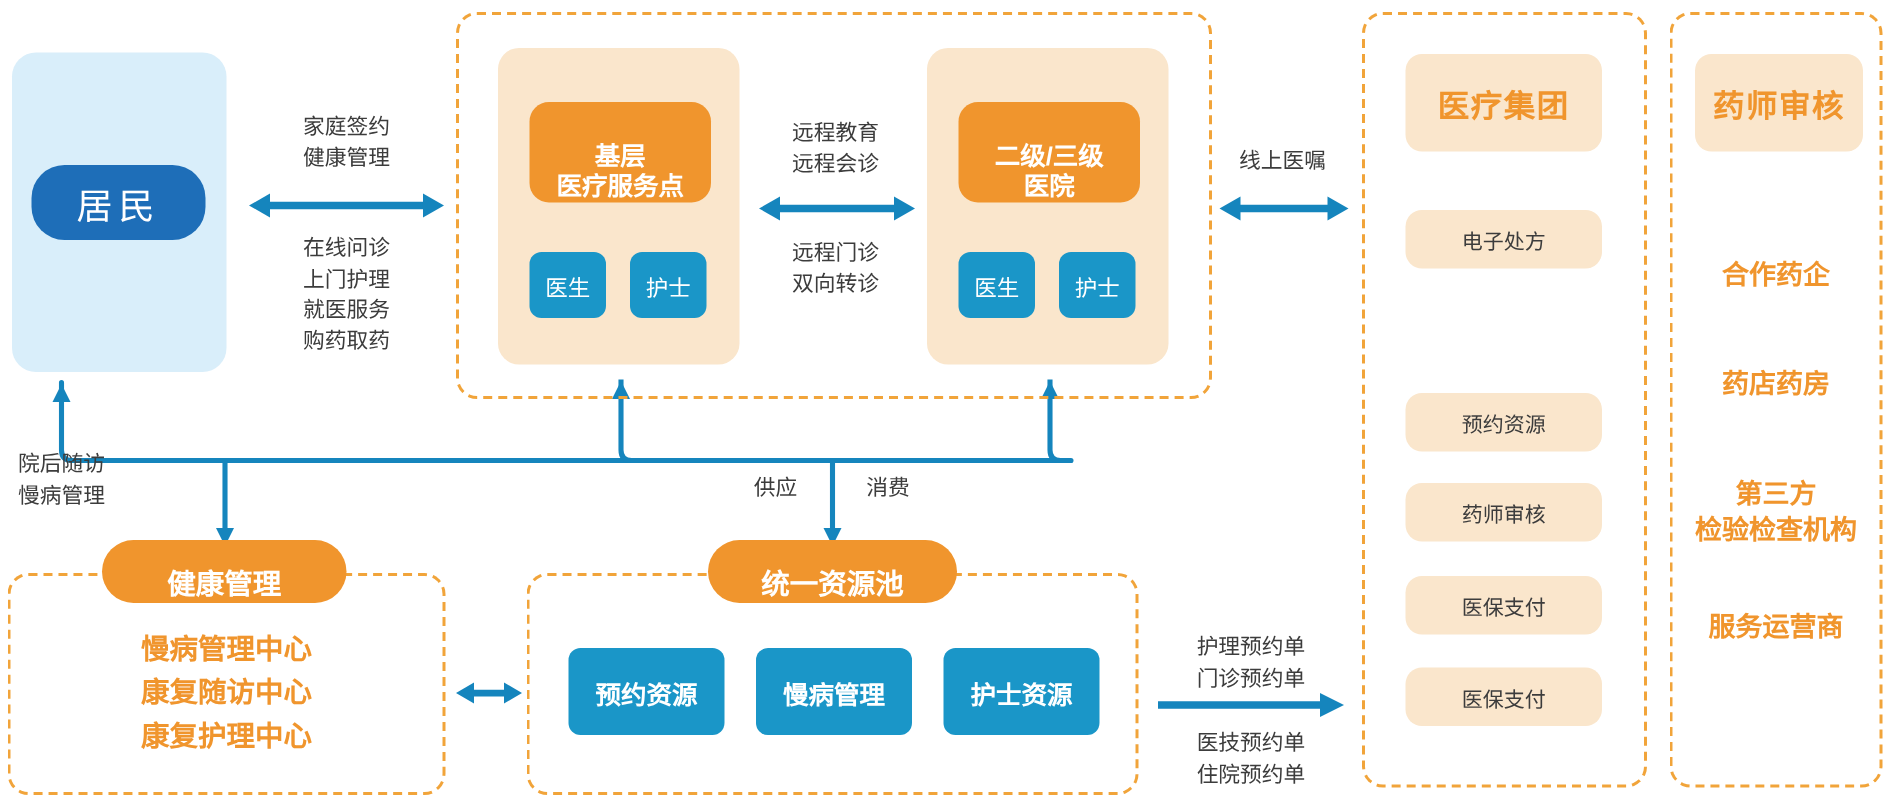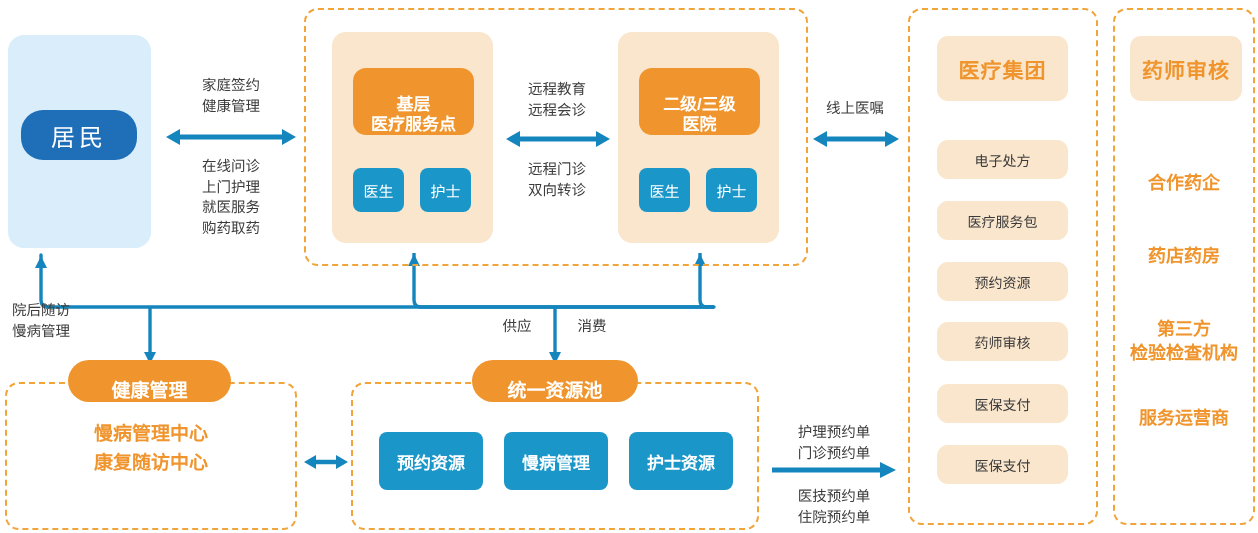--- a/index.html
+++ b/index.html
@@ -194,20 +194,21 @@
     <path d="M0 11 L14 3 L14 19 Z" fill="#1585BD"></path>
     <path d="M86 11 L72 3 L72 19 Z" fill="#1585BD"></path>
   </svg>
 
   <div class="abs dashed-panel" style="left:5px;top:382px;width:292px;height:148px;"></div>
   <div class="abs orange-pill" style="left:68px;top:360px;width:163px;height:42px;font-size:19px;border-radius:21px;">
     <span>健康管理</span>
   </div>
   <div class="abs orange-text" style="left:5px;top:421px;width:292px;font-size:19px;">慢病管理中心</div>
   <div class="abs orange-text" style="left:5px;top:450px;width:292px;font-size:19px;">康复随访中心</div>
+  <div class="abs orange-text" style="left:5px;top:479px;width:292px;font-size:19px;">康复护理中心</div>
 
   <svg class="abs" style="left:304px;top:452px;width:44px;height:20px;">
     <path d="M10 10 L34 10" stroke="#1585BD" stroke-width="4.5" fill="none"></path>
     <path d="M0 10 L12 3 L12 17 Z" fill="#1585BD"></path>
     <path d="M44 10 L32 3 L32 17 Z" fill="#1585BD"></path>
   </svg>
 
   <div class="abs caption" style="left:487px;top:316px;width:60px;">供应</div>
   <div class="abs caption" style="left:562px;top:316px;width:60px;">消费</div>
 
@@ -236,23 +237,20 @@
 住院预约单</div>
 
   <div class="abs dashed-panel" style="left:908px;top:8px;width:190px;height:517px;"></div>
   <div class="abs beige-head" style="left:937px;top:36px;width:131px;height:65px;">
     <span>医疗集团</span>
   </div>
 
   <div class="abs beige-item" style="left:937px;top:140px;width:131px;height:39px;">
     <span>电子处方</span>
   </div>
-  <div class="abs beige-item" style="left:937px;top:201px;width:131px;height:39px;">
-    <span>医疗服务包</span>
-  </div>
   <div class="abs beige-item" style="left:937px;top:262px;width:131px;height:39px;">
     <span>预约资源</span>
   </div>
   <div class="abs beige-item" style="left:937px;top:322px;width:131px;height:39px;">
     <span>药师审核</span>
   </div>
   <div class="abs beige-item" style="left:937px;top:384px;width:131px;height:39px;">
     <span>医保支付</span>
   </div>
   <div class="abs beige-item" style="left:937px;top:445px;width:131px;height:39px;">

